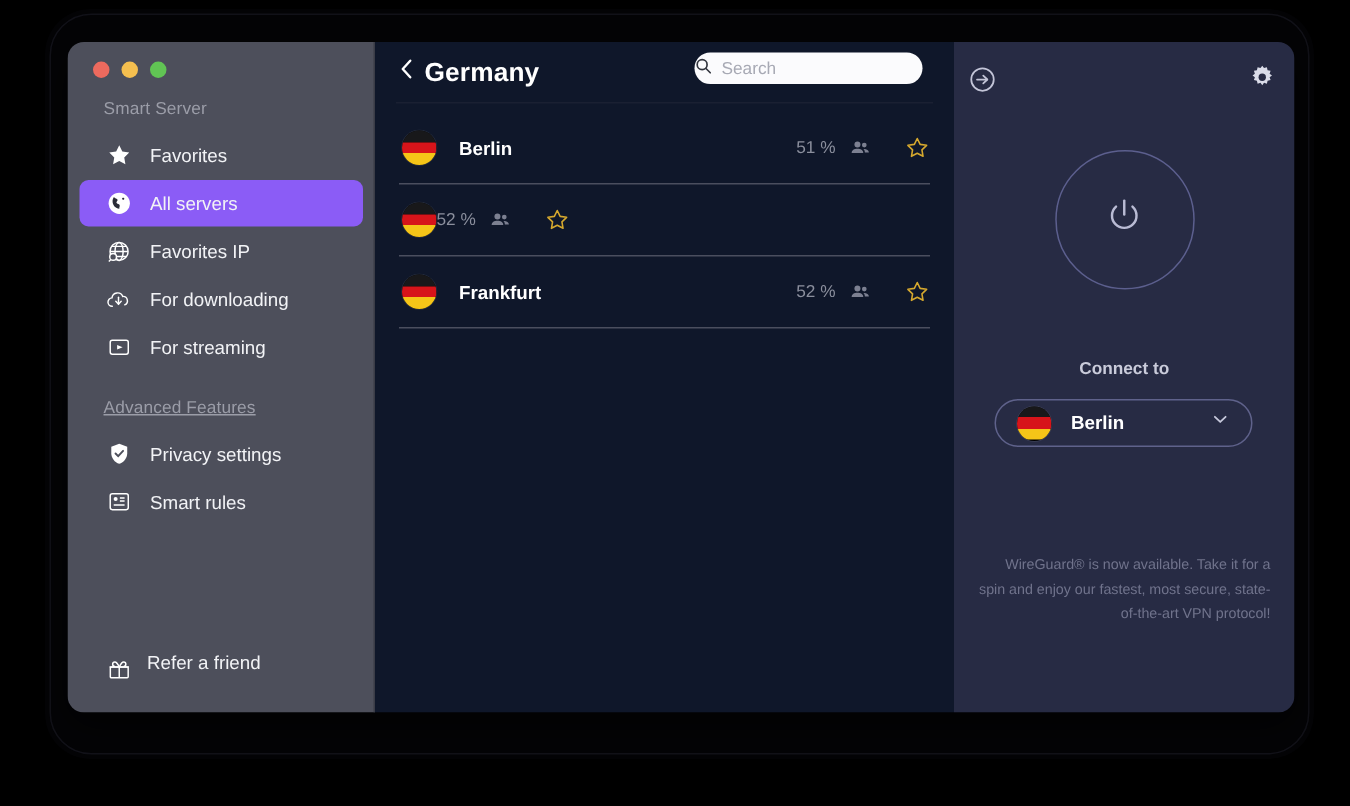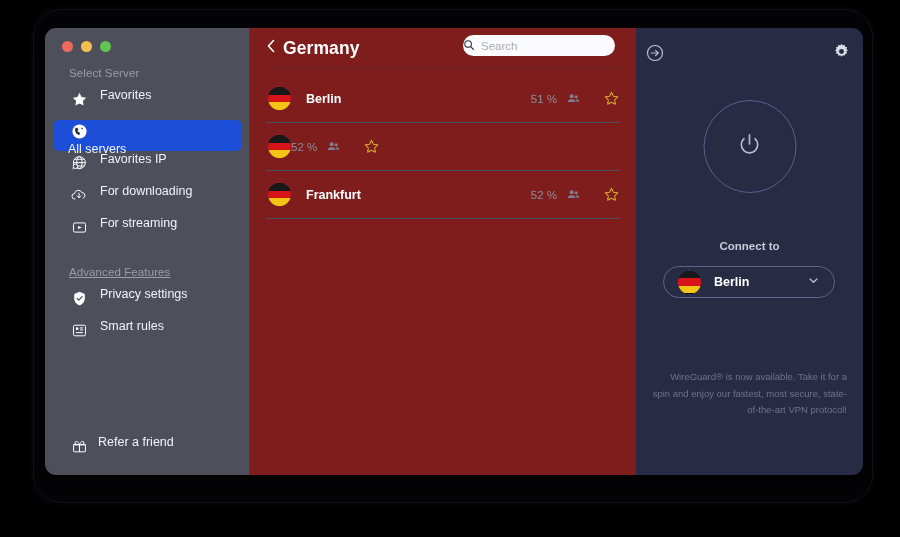--- a/index.html
+++ b/index.html
@@ -48,27 +48,28 @@
     flex: 0 0 205px;
   }
   .side-section-title {
     color: #9b9da8;
     font-size: 11.5px;
     padding: 15px 0 8px 24px;
     letter-spacing: .1px;
   }
   .side-item {
     display: flex;
+    align-items: center;
     height: 31px;
     margin: 1px 8px;
     padding-left: 15px;
     border-radius: 6px;
     cursor: pointer;
   }
-  .side-item.active { background: #1d4ed8; flex-direction: column; }
+  .side-item.active { background: #8b5cf6; }
   .side-icon {
     width: 22px; height: 22px;
     flex: 0 0 22px;
     display: flex; align-items: center; justify-content: center;
     margin-right: 10px;
   }
   .side-label {
     color: #f2f3f6;
     font-size: 12.5px;
   }
@@ -84,21 +85,21 @@
   #sidebar-divider {
     position: absolute;
     right: 0; top: 0; bottom: 0;
     width: 1px;
     background: #3a3c47;
   }
 
   
   #main {
     flex: 1 1 auto;
-    background: #7f1d1d;
+    background: #0f172a;
     position: relative;
     min-width: 0;
   }
   #main-header {
     height: 40px;
     display: flex;
     align-items: center;
     padding: 0 0 0 10px;
     position: relative;
   }
@@ -262,21 +263,21 @@
 
   <div id="sidebar">
     <div id="sidebar-divider"></div>
 
     <div style="display:flex;align-items:center;gap:8px;padding:13px 0 0 17px;">
       <div style="width:11px;height:11px;border-radius:50%;background:#ed6a5e;"></div>
       <div style="width:11px;height:11px;border-radius:50%;background:#f5bf4f;"></div>
       <div style="width:11px;height:11px;border-radius:50%;background:#61c454;"></div>
     </div>
 
-    <div class="side-section-title">Select Server</div>
+    <div class="side-section-title">Smart Server</div>
 
     <div class="side-item">
       <span class="side-icon">
         <svg width="17" height="17" viewBox="0 0 24 24" fill="#ffffff">
             <path d="M12 2.6l2.9 5.9 6.5.95-4.7 4.6 1.1 6.5-5.8-3.05-5.8 3.05 1.1-6.5-4.7-4.6 6.5-.95z"></path>
           </svg>
       </span>
       <span class="side-label">Favorites</span>
     </div>
 

